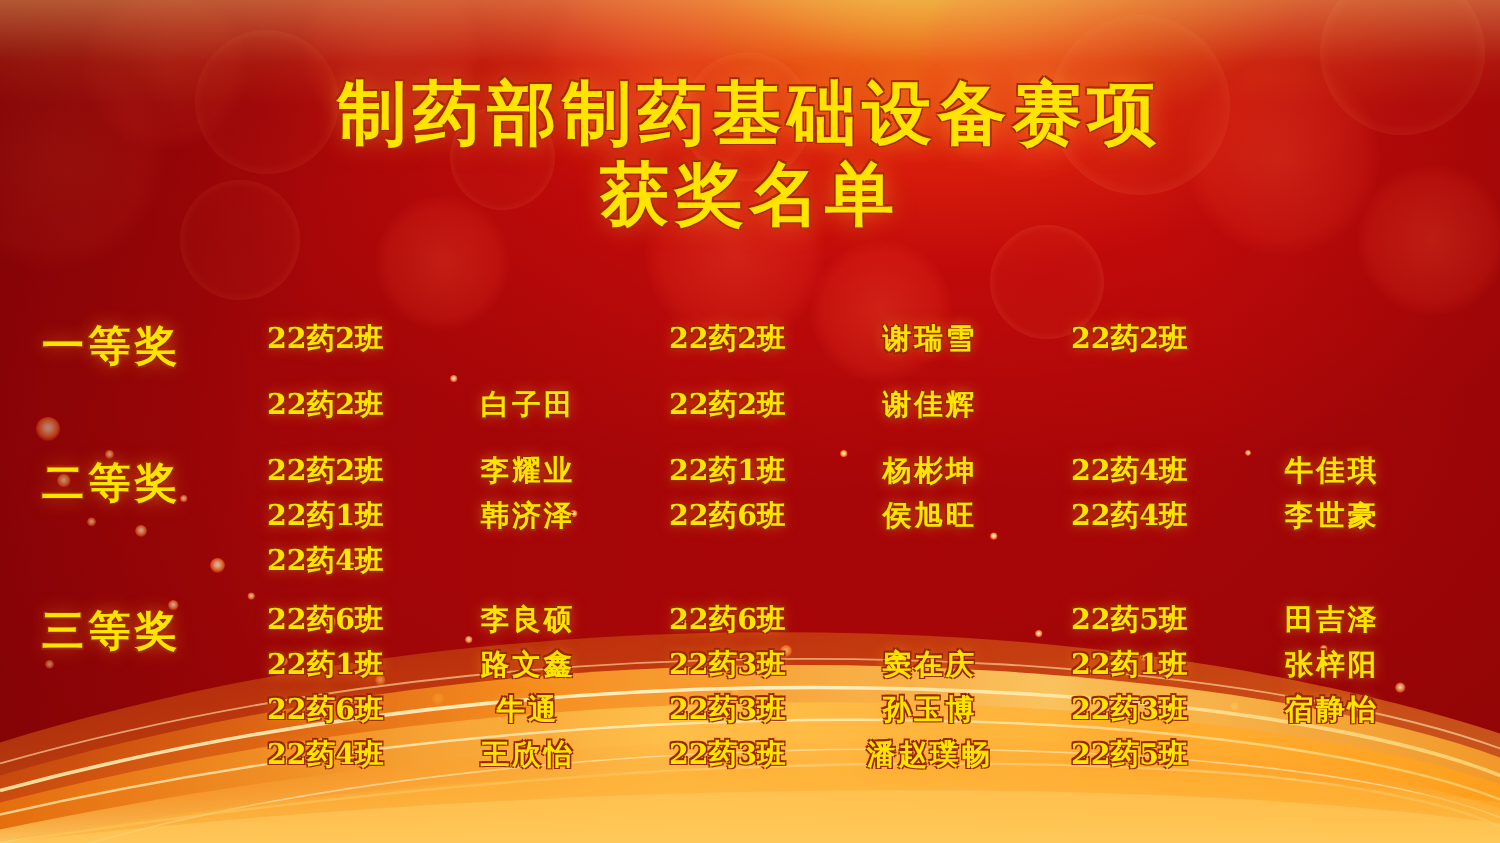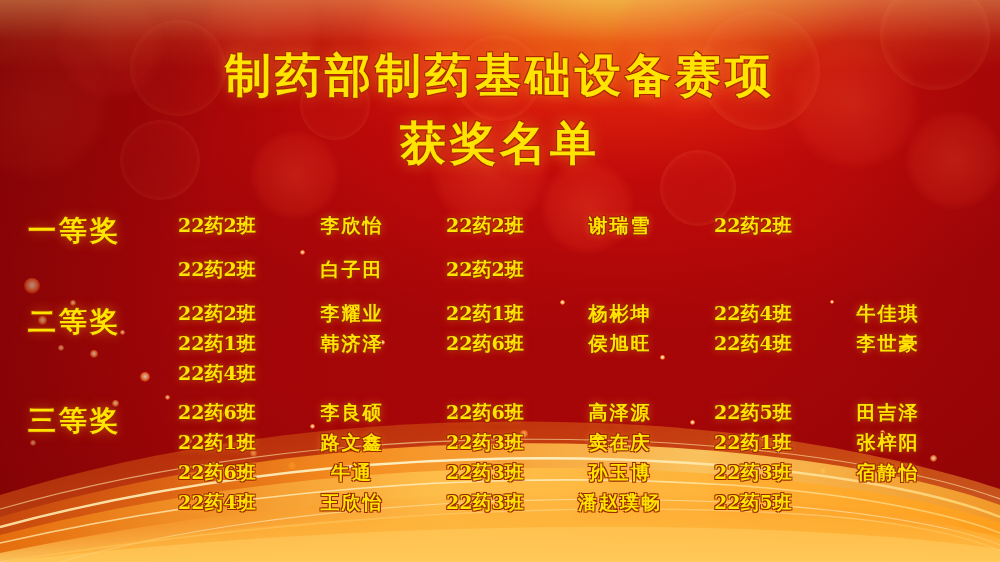--- a/index.html
+++ b/index.html
@@ -69,21 +69,21 @@
     line-height: 1.0;
     text-shadow:
       0 0 1px #b03000,
       1px 1px 0 #a82a00,
       -1px 1px 0 #a82a00,
       1px -1px 0 #a82a00,
       -1px -1px 0 #a82a00,
       0 0 16px rgba(255,170,40,0.55);
   }
   .title-line.l1 { font-size: 46px; }
-  .title-line.l2 { font-size: 46px; margin-top: 22px; }
+  .title-line.l2 { font-size: 46px; margin-top: 8px; }
 
   .awards {
     position: absolute;
     top: 198px; left: 0; right: 0; bottom: 0;
   }
   .award-group { position: absolute; left: 0; right: 0; }
   .award-group[data-group="1"] { top: 6px; }
   .award-group[data-group="2"] { top: 101px; }
   .award-group[data-group="3"] { top: 200px; }
 
@@ -273,37 +273,37 @@
       <div class="title-line l2">获奖名单</div>
     </div>
 
     <div class="awards" id="awards-root">
         <div class="award-group" data-group="1">
           <div class="award-label">一等奖</div>
           <div class="rows">
             <div class="row">
               <div class="cell">
                 <span class="cls">22药2班</span>
-                <span class="nm">李欣怡</span>
               </div>
               <div class="cell">
                 <span class="cls">22药2班</span>
                 <span class="nm">谢瑞雪</span>
               </div>
               <div class="cell">
                 <span class="cls">22药2班</span>
               </div>
             </div>
             <div class="row">
               <div class="cell">
                 <span class="cls">22药2班</span>
                 <span class="nm">白子田</span>
               </div>
               <div class="cell">
                 <span class="cls">22药2班</span>
+                <span class="nm">谢佳辉</span>
               </div>
               <div class="cell empty">
                 <span class="cls"></span>
                 <span class="nm"></span>
               </div>
             </div>
           </div>
         </div>
         <div class="award-group" data-group="2">
           <div class="award-label">二等奖</div>
@@ -354,21 +354,20 @@
         <div class="award-group" data-group="3">
           <div class="award-label">三等奖</div>
           <div class="rows">
             <div class="row">
               <div class="cell">
                 <span class="cls">22药6班</span>
                 <span class="nm">李良硕</span>
               </div>
               <div class="cell">
                 <span class="cls">22药6班</span>
-                <span class="nm">高泽源</span>
               </div>
               <div class="cell">
                 <span class="cls">22药5班</span>
                 <span class="nm">田吉泽</span>
               </div>
             </div>
             <div class="row">
               <div class="cell">
                 <span class="cls">22药1班</span>
                 <span class="nm">路文鑫</span>

